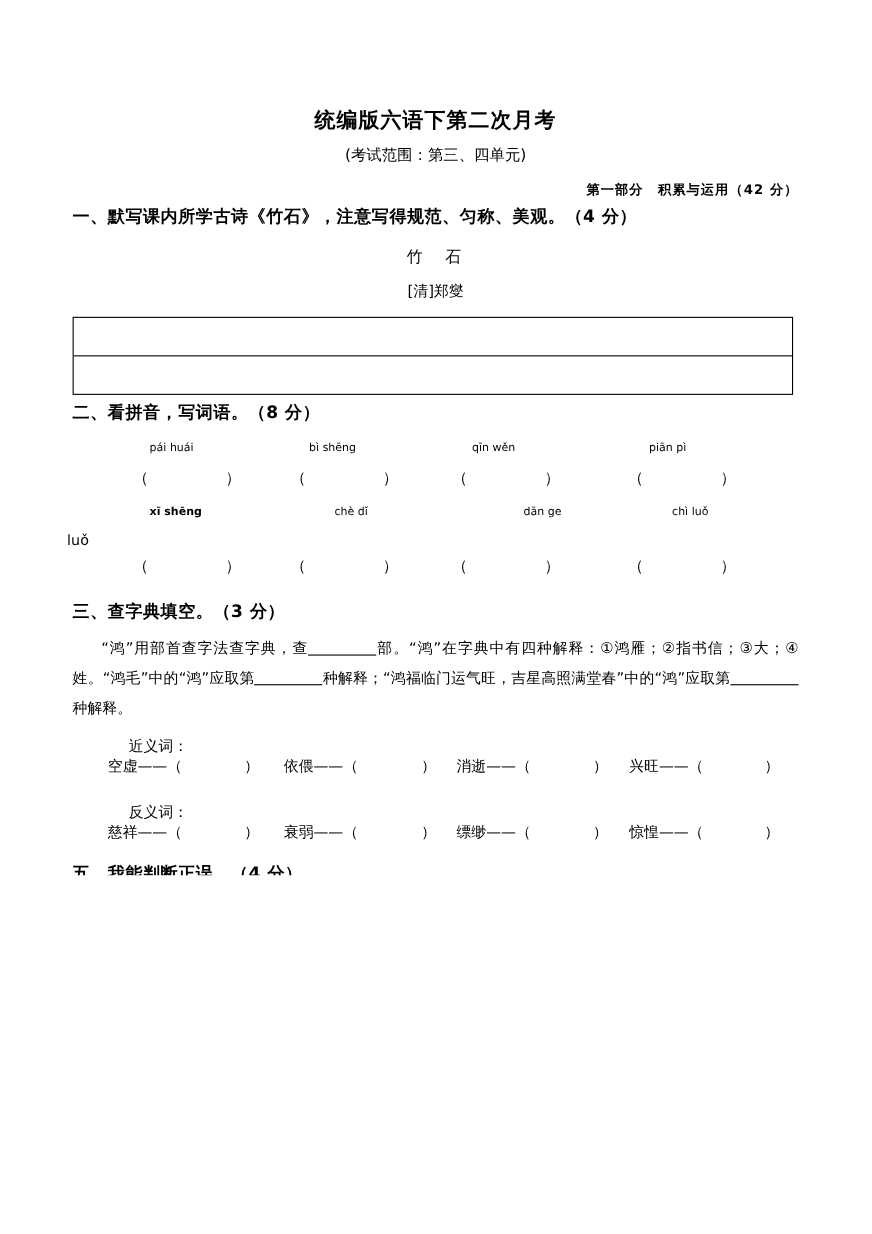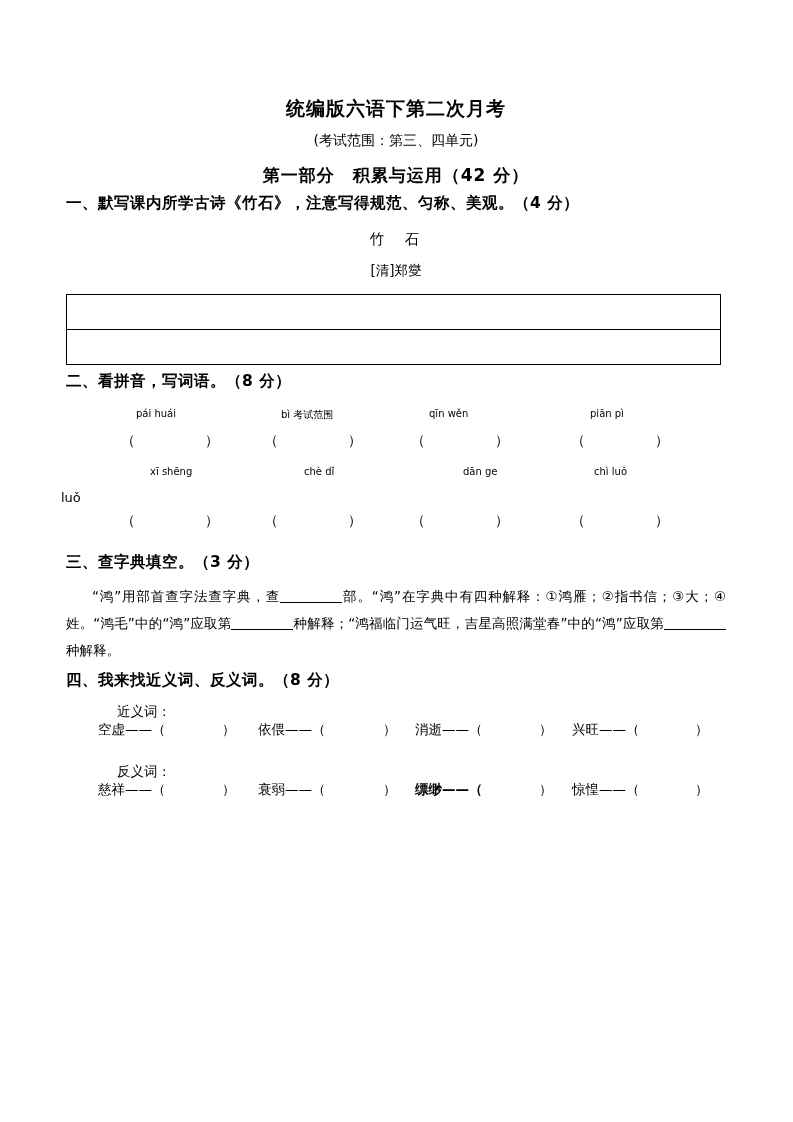--- a/index.html
+++ b/index.html
@@ -30,22 +30,22 @@
     font-size: 19px;
     font-weight: bold;
     letter-spacing: 1px;
   }
   .subtitle {
     text-align: center;
     font-size: 14px;
     margin-top: 10px;
   }
   .part-head {
-    text-align: center;
-    font-size: 17px;
+    text-align: right;
+    font-size: 12px;
     font-weight: bold;
     margin-top: 14px;
     letter-spacing: 1px;
   }
   .q-head {
     font-size: 15.5px;
     font-weight: bold;
     margin-top: 6px;
     letter-spacing: 0.5px;
   }
@@ -151,75 +151,74 @@
     <div class="write-box">
       <div class="write-row"></div>
       <div class="write-row last"></div>
     </div>
 
     <div class="q-head">二、看拼音，写词语。（8 分）</div>
     <div class="py-block">
 
       <div class="py-row">
         <span class="cell" style="left:70px;">pái  huái</span>
-        <span class="cell" style="left:215px;">bì  考试范围</span>
+        <span class="cell" style="left:215px;">bì  shēng</span>
         <span class="cell" style="left:363px;">qīn  wěn</span>
         <span class="cell" style="left:524px;">piān  pì</span>
       </div>
 
       <div class="paren-row">
         <span class="paren" style="left:55px;">（　　　　　）</span>
         <span class="paren" style="left:198px;">（　　　　　）</span>
         <span class="paren" style="left:345px;">（　　　　　）</span>
         <span class="paren" style="left:505px;">（　　　　　）</span>
       </div>
 
       <div class="py-row">
-        <span class="cell" style="left:84px;">xī  shēng</span>
+        <span class="cell" style="left:70px;font-weight:bold;">xī  shēng</span>
         <span class="cell" style="left:238px;">chè  dǐ</span>
-        <span class="cell" style="left:397px;">dān  ge</span>
-        <span class="cell" style="left:528px;text-align:center;">chì  luǒ</span>
+        <span class="cell" style="left:410px;">dān  ge</span>
+        <span class="cell" style="left:545px;text-align:center;">chì  luǒ</span>
       </div>
 
       <div class="wrapword">luǒ</div>
 
       <div class="paren-row">
         <span class="paren" style="left:55px;">（　　　　　）</span>
         <span class="paren" style="left:198px;">（　　　　　）</span>
         <span class="paren" style="left:345px;">（　　　　　）</span>
         <span class="paren" style="left:505px;">（　　　　　）</span>
       </div>
     </div>
 
     <div class="q-head">三、查字典填空。（3 分）</div>
     <div class="para" style="text-indent:26px;">
       <span>“鸿”用部首查字法查字典，查</span><span class="blank-u"></span><span>部。“鸿”在字典中有四种解释：①鸿雁；②指书信；③大；④姓。“鸿毛”中的“鸿”应取第</span><span class="blank-u"></span><span>种解释；“鸿福临门运气旺，吉星高照满堂春”中的“鸿”应取第</span><span class="blank-u"></span><span>种解释。</span>
     </div>
 
-    <div class="q-head">四、我来找近义词、反义词。（8 分）</div>
 
     <div class="sub-label">近义词：</div>
     <div class="syn-row">
       <span class="item" style="left:0px;">空虚——（</span>
       <span class="item" style="left:124px;">）</span>
       <span class="item" style="left:160px;">依偎——（</span>
       <span class="item" style="left:285px;">）</span>
       <span class="item" style="left:317px;">消逝——（</span>
       <span class="item" style="left:441px;">）</span>
       <span class="item" style="left:474px;">兴旺——（</span>
       <span class="item" style="left:597px;">）</span>
     </div>
 
     <div class="sub-label">反义词：</div>
     <div class="syn-row">
       <span class="item" style="left:0px;">慈祥——（</span>
       <span class="item" style="left:124px;">）</span>
       <span class="item" style="left:160px;">衰弱——（</span>
       <span class="item" style="left:285px;">）</span>
-      <span class="item" style="left:317px;font-weight:bold;">缥缈——（</span>
+      <span class="item" style="left:317px;">缥缈——（</span>
       <span class="item" style="left:441px;">）</span>
       <span class="item" style="left:474px;">惊惶——（</span>
       <span class="item" style="left:597px;">）</span>
     </div>
 
     <div class="q-head">五、我能判断正误。（4 分）</div>
 
   </div>
 </div>
 

